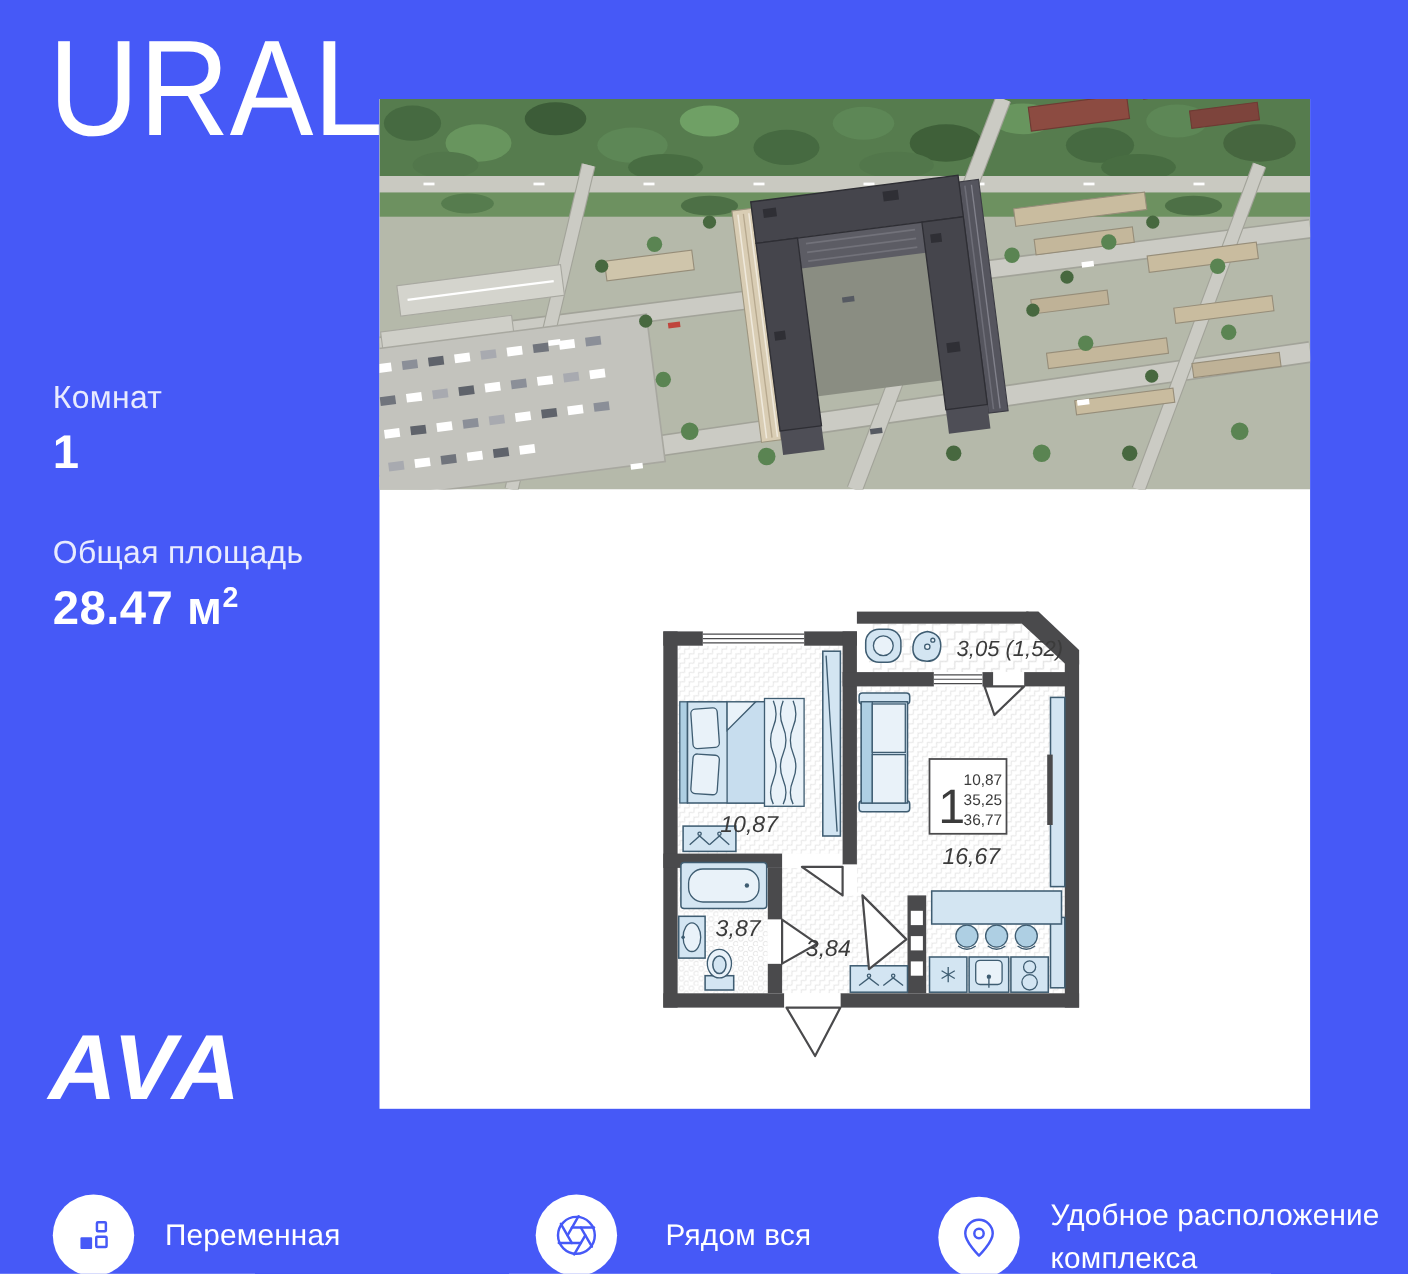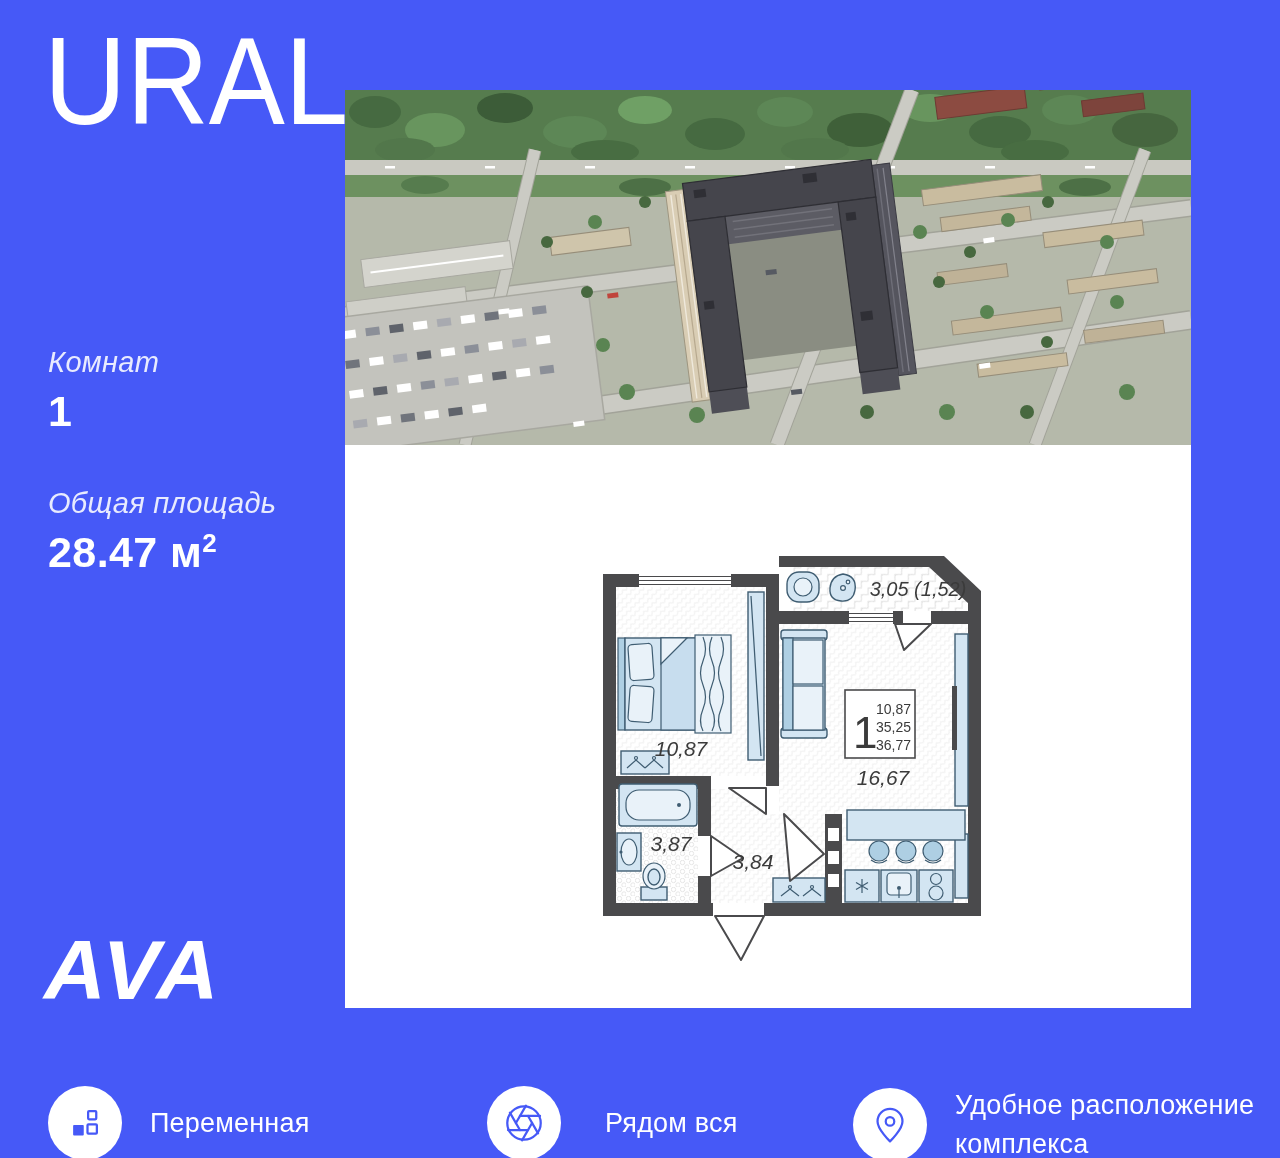--- a/index.html
+++ b/index.html
@@ -17,21 +17,21 @@
   }
   .media-panel{
     position:absolute;left:345px;top:90px;width:846px;height:918px;
     background:#ffffff;
   }
   .aerial{position:absolute;left:0;top:0;}
   .floorplan{position:absolute;left:236px;top:446px;}
   .stat{position:absolute;left:48px;color:#fff;}
   .stat-rooms{top:346px;}
   .stat-area{top:468px;margin-top:19px;}
-  .stat-label{font-size:29px;color:rgba(255,255,255,.88);letter-spacing:.3px;font-style:italic;}
+  .stat-label{font-size:29px;color:rgba(255,255,255,.88);letter-spacing:.3px;}
   .stat-value{font-size:43px;font-weight:bold;margin-top:8px;letter-spacing:.4px;}
   .stat-value sup{font-size:26px;}
   .dev-logo{
     position:absolute;left:44px;top:922px;
     color:#fff;font-size:84px;font-weight:bold;font-style:italic;
     letter-spacing:3px;transform:scaleX(1.02);transform-origin:left top;
   }
   .feature{position:absolute;top:1056px;display:flex;align-items:center;gap:28px;margin-top:30px;}
   .f1{left:48px;}.f2{left:487px;gap:44px;}.f3{left:853px;justify-content:space-between;}
   .feature-circle{

